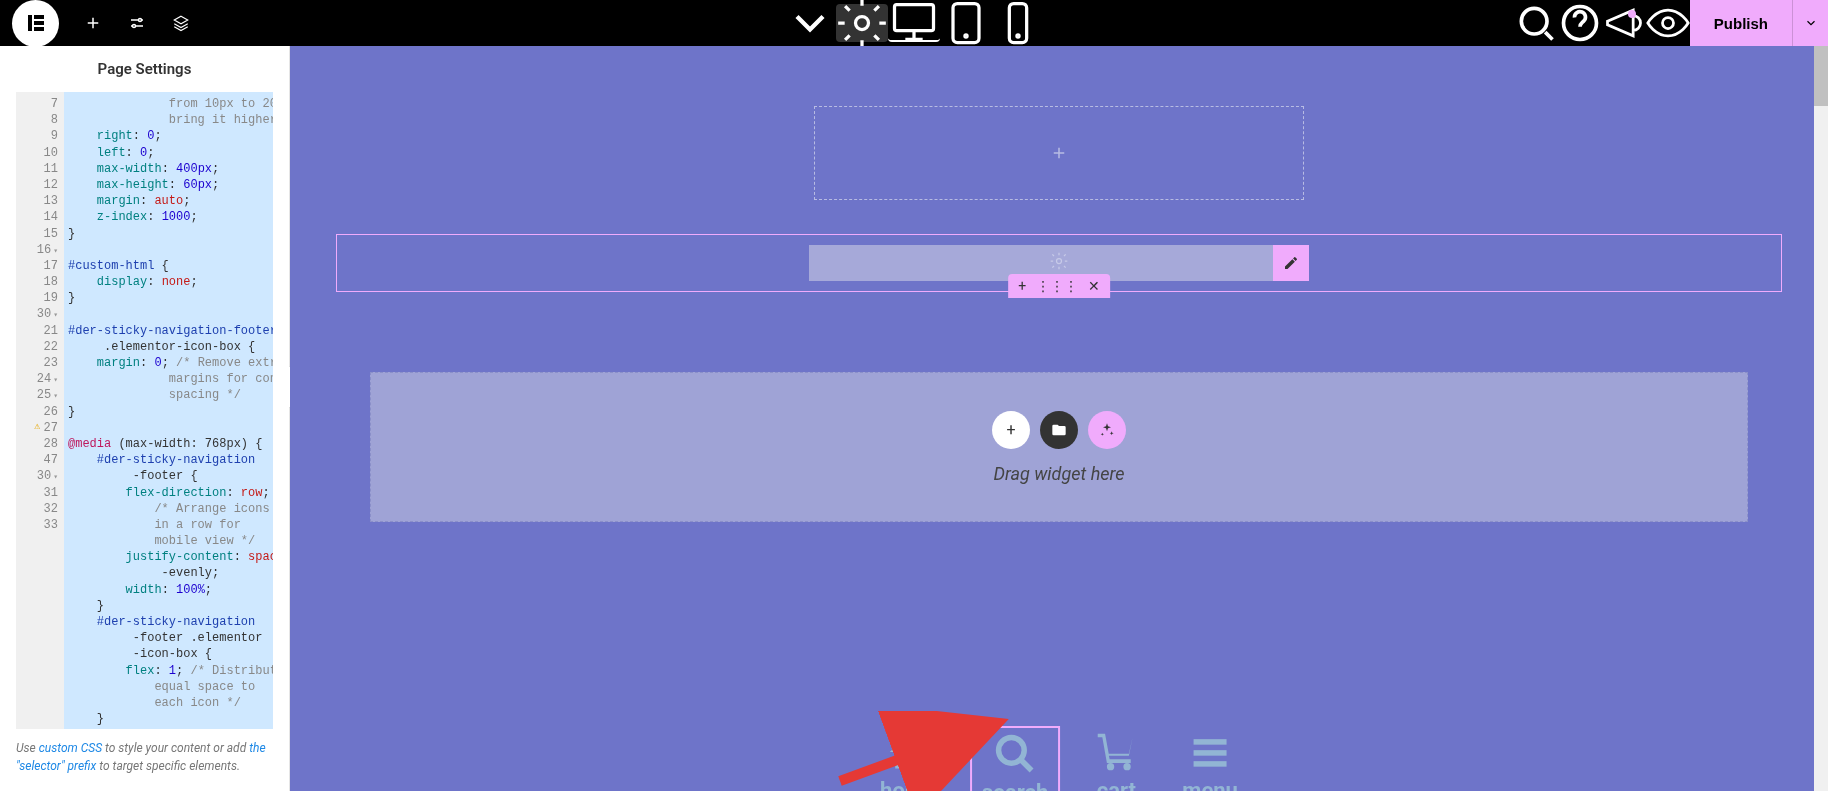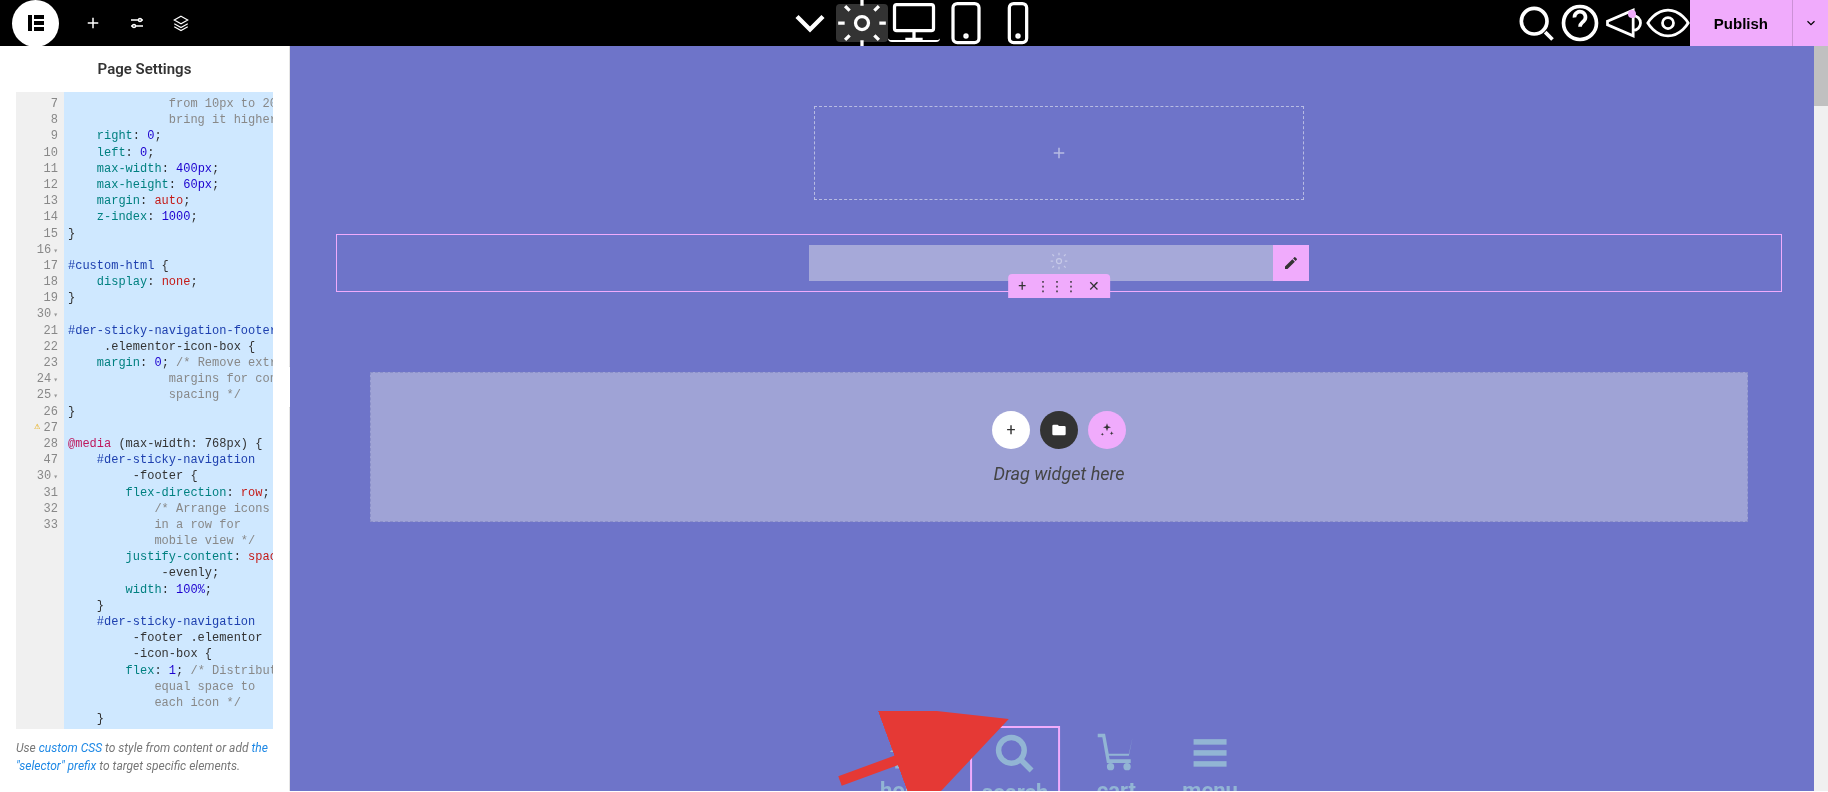--- a/index.html
+++ b/index.html
@@ -252,21 +252,21 @@
 <span class="id">    #der-sticky-navigation</span>
 <span>         -footer .elementor</span>
 <span>         -icon-box {</span>
 <span class="prop">        flex</span>: <span class="num">1</span>; <span class="cm">/* Distribute</span>
 <span class="cm">            equal space to</span>
 <span class="cm">            each icon */</span>
 <span>    }</span>
 <span>}</span></div>
     </div>
     <div class="sidebar-footer">
-      <span>Use </span><a>custom CSS</a><span> to style from content or add </span><a>the "selector" prefix</a><span> to target specific elements.</span>
+      <span>Use </span><a>custom CSS</a><span> to style your content or add </span><a>the "selector" prefix</a><span> to target specific elements.</span>
     </div>
     <div class="collapse-handle">◂</div>
   </div>
 
   <div class="canvas-wrap">
     <div class="canvas-inner">
       <div class="dashed-box">
         <svg width="18" height="18" viewBox="0 0 24 24" stroke="#b8bce3" stroke-width="2" fill="none">
             <path d="M12 5v14M5 12h14"></path>
           </svg>

